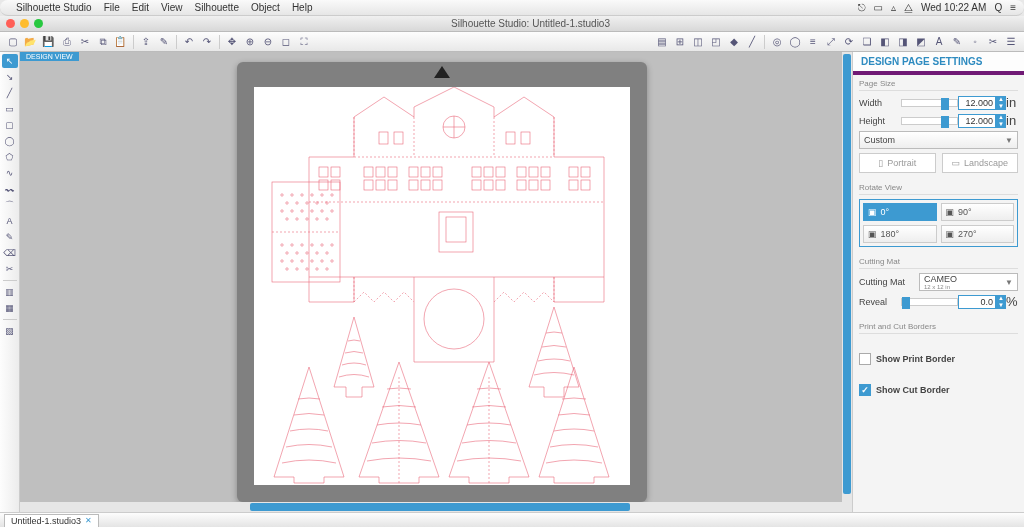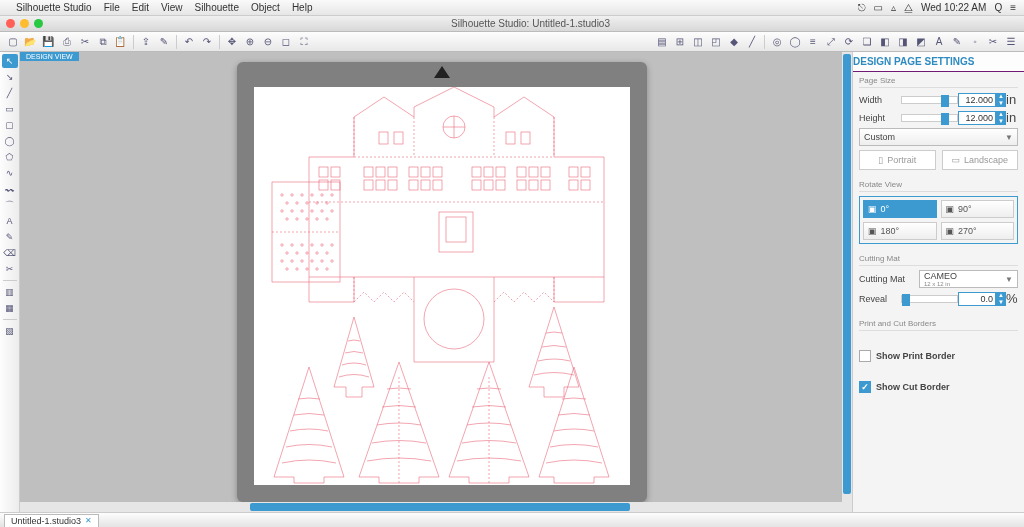--- a/index.html
+++ b/index.html
@@ -1,19 +1,19 @@
 <!DOCTYPE html>
 <html><head>
 <meta charset="utf-8">
 <style>
 * { margin: 0; padding: 0; box-sizing: border-box; font-family: "Lucida Grande", Arial, sans-serif; font-size: 9px; user-select: none; }
 body { width: 1024px; height: 527px; background: #e8e8e8; overflow: hidden; }
 
 
-.mac-bar { height: 16px; background: linear-gradient(#fafafa,#e6e6e6); display: flex; align-items: center; padding: 0 8px; border-bottom: 1px solid #ccc; }
+.mac-bar { height: 16px; background: linear-gradient(#fafafa,#e6e6e6); display: flex; align-items: center; padding: 0 8px; border-bottom: 1px solid #ccc; border-radius: 8px; }
 .mac-bar .apple { font-size: 12px; margin-right: 8px; }
 .mac-bar .mitem { margin-right: 12px; font-size: 10px; color: #333; }
 .mac-bar .spacer { flex: 1; }
 .mac-bar .status { margin-left: 8px; font-size: 10px; color: #333; }
 
 
 .win-title { height: 16px; background: linear-gradient(#f0f0f0,#d8d8d8); display: flex; align-items: center; padding: 0 6px; border-bottom: 1px solid #bbb; }
 .traffic { display: flex; gap: 5px; }
 .traffic span { width: 9px; height: 9px; border-radius: 50%; display: inline-block; }
 .tl-r { background: #ff5f57; } .tl-y { background: #febc2e; } .tl-g { background: #28c840; }
@@ -41,21 +41,21 @@
 .design-svg path, .design-svg rect, .design-svg circle, .design-svg polyline, .design-svg line { fill: none; stroke: #e9687a; stroke-width: 0.6; }
 .dashed { stroke-dasharray: 2 2; }
 
 .scroll-h { position: absolute; bottom: 0; left: 0; right: 0; height: 10px; background: #e6e6e6; display: flex; align-items: center; }
 .scroll-h .thumb { position: absolute; left: 230px; width: 380px; height: 8px; top:1px; background: #3d9ad1; border-radius: 2px; }
 .scroll-v { position: absolute; right: 0; top: 0; bottom: 10px; width: 10px; background: #e6e6e6; }
 .scroll-v .thumb { position: absolute; top: 2px; left:1px; width:8px; height: 440px; background: #3d9ad1; border-radius: 2px; }
 
 
 .right-panel { width: 172px; background: #f4f4f4; border-left: 1px solid #ccc; display: flex; flex-direction: column; }
-.rp-header { font-size: 10px; font-weight: bold; padding: 4px 0; color: #4a6; color:#2e8bc0; background:#fdfdfd; border-bottom: 1px solid #701a75; }
+.rp-header { font-size: 10px; font-weight: bold; padding: 4px 8px; color: #4a6; color:#2e8bc0; background:#fdfdfd; border-bottom: 4px solid #701a75; }
 .rp-section { padding: 2px 6px 6px 6px; }
 .rp-sectitle { font-size: 8px; color: #888; border-bottom: 1px solid #ddd; margin-bottom: 4px; padding: 2px 0; }
 .rp-row { display: flex; align-items: center; margin: 3px 0; }
 .rp-label { width: 42px; font-size: 9px; color: #444; }
 .rp-label-w { width: 60px; font-size: 9px; color: #444; }
 .slider-bg { flex:1; height: 8px; border: 1px solid #ccc; background: #fff; position: relative; }
 .slider-thumb { position: absolute; top: -2px; width: 8px; height: 12px; background: #3d9ad1; }
 .numbox { width: 38px; height: 14px; border: 1px solid #3d9ad1; background: #fff; font-size: 9px; text-align: right; padding: 0 2px; color: #333; display: flex; align-items:center; justify-content:flex-end; }
 .spin { width: 10px; height: 14px; background: #3d9ad1; display:flex; flex-direction:column; }
 .spin div { flex:1; color:#fff; font-size:6px; text-align:center; line-height:7px;}

